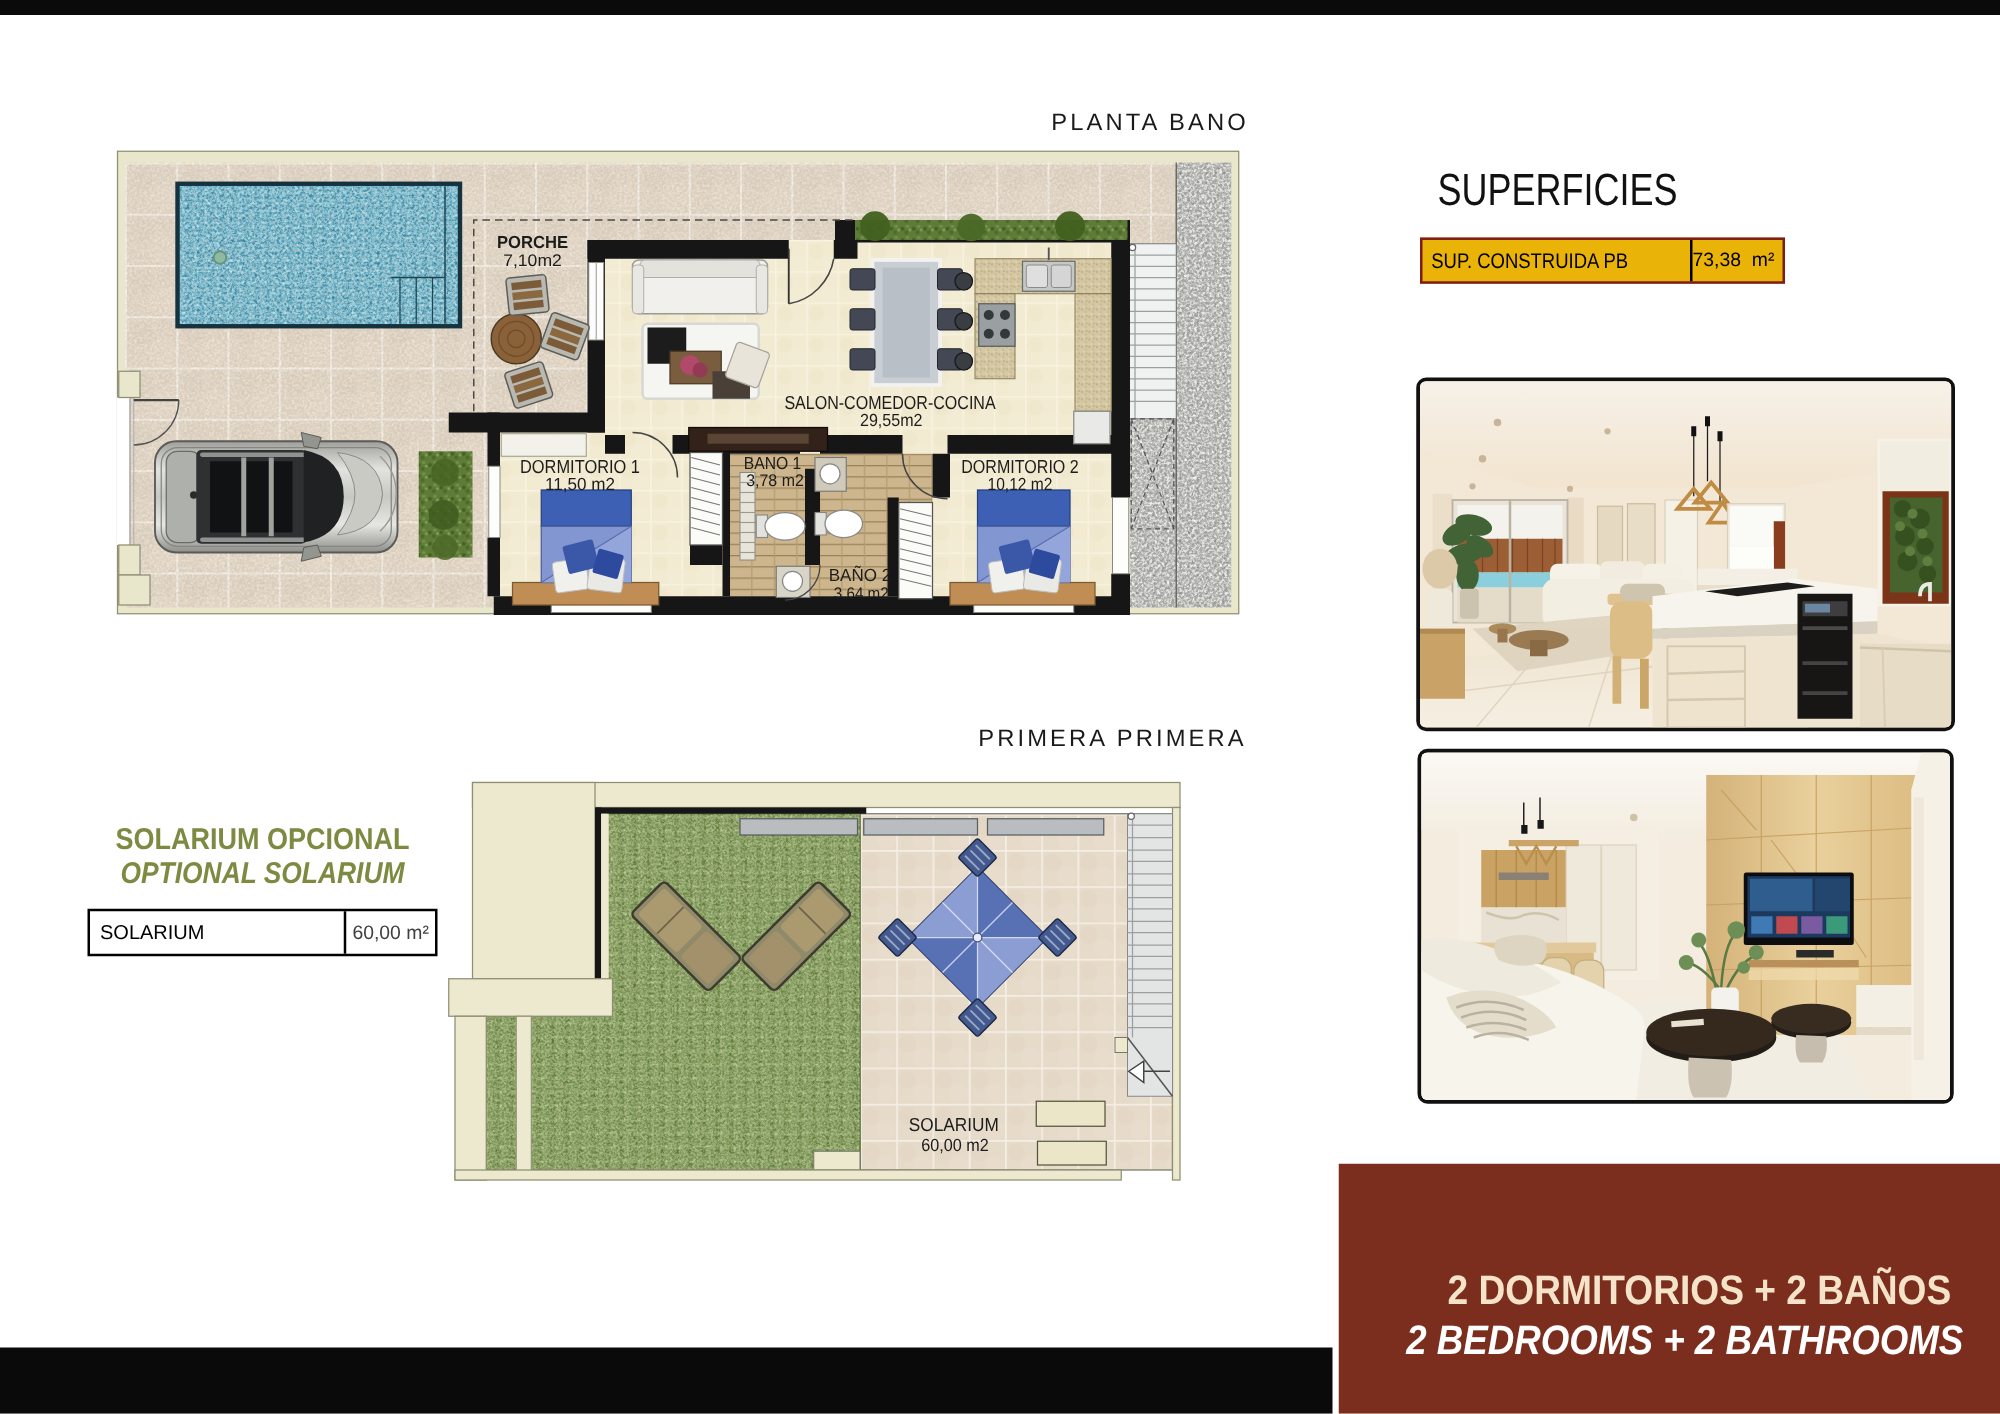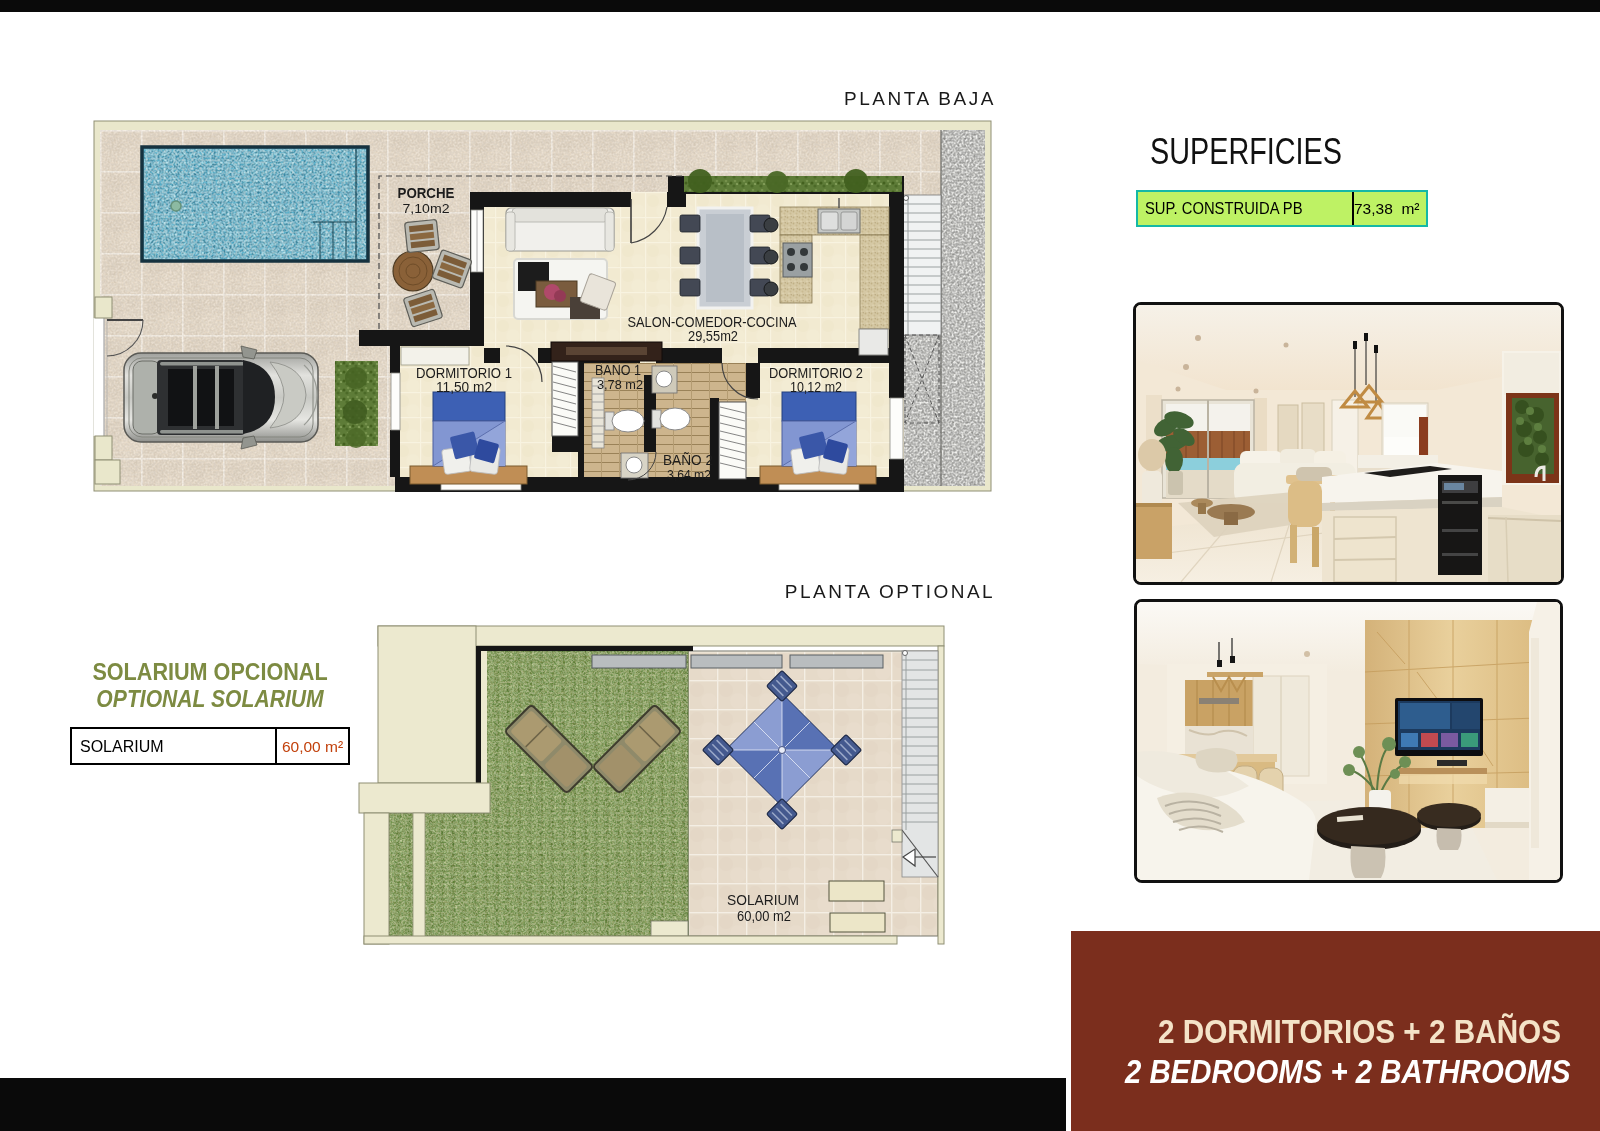--- a/index.html
+++ b/index.html
@@ -13,46 +13,46 @@
 <div class="abs" style="left:0;top:0;width:1600px;height:12px;background:#0a0a0a;"></div>
 
 <div class="abs" style="left:0;top:1078px;width:1066px;height:53px;background:#0a0a0a;"></div>
 
 <div class="abs" style="left:1071px;top:931px;width:529px;height:200px;background:#7b2e1d;"></div>
 
 <div class="abs" style="left:1071px;top:1013px;width:490px;text-align:right;font-size:33px;font-weight:bold;color:#f4e3c8;white-space:nowrap;transform:scaleX(0.9);transform-origin:100% 50%;">2 DORMITORIOS + 2 BAÑOS</div>
 
 <div class="abs" style="left:1071px;top:1053px;width:490px;text-align:right;font-size:33px;font-weight:bold;font-style:italic;color:#ffffff;white-space:nowrap;transform:scaleX(0.89);transform-origin:100% 50%;">2 BEDROOMS + 2 BATHROOMS</div>
 
-<div class="abs" style="left:700px;top:88px;width:440px;text-align:center;font-size:19px;letter-spacing:2.5px;color:#1a1a1a;">PLANTA BAJA</div>
-
-<div class="abs" style="left:670px;top:581px;width:440px;text-align:center;font-size:19px;letter-spacing:2.5px;color:#1a1a1a;">PLANTA OPTIONAL</div>
+<div class="abs" style="left:700px;top:88px;width:440px;text-align:center;font-size:19px;letter-spacing:2.5px;color:#1a1a1a;">PLANTA BANO</div>
+
+<div class="abs" style="left:670px;top:581px;width:440px;text-align:center;font-size:19px;letter-spacing:2.5px;color:#1a1a1a;">PRIMERA PRIMERA</div>
 
 <div class="abs" style="left:1150px;top:131px;font-size:36px;color:#111;white-space:nowrap;transform:scaleX(0.8);transform-origin:0 50%;">SUPERFICIES</div>
 
-<div class="abs" style="left:1136px;top:190px;width:288px;height:33px;border:2px solid #14b8a6;background:#bef264;text-decoration:underline;">
+<div class="abs" style="left:1136px;top:190px;width:288px;height:33px;border:2px solid #7f1d1d;background:#eab308;text-decoration:underline;">
 
   <div class="abs" style="left:7px;top:7px;font-size:17px;color:#000;white-space:nowrap;transform:scaleX(0.87);transform-origin:0 50%;">SUP. CONSTRUIDA PB</div>
 
   <div class="abs" style="left:214px;top:0;width:2px;height:33px;background:#000;"></div>
 
   <div class="abs" style="left:216px;top:8px;width:72px;text-align:left;font-size:15.5px;color:#000;">73,38&nbsp;&nbsp;m²</div>
 </div>
 
 <div class="abs" style="left:40px;top:658px;width:340px;text-align:center;font-size:24px;font-weight:bold;color:#7d8b42;white-space:nowrap;transform:scaleX(0.9);transform-origin:50% 50%;">SOLARIUM OPCIONAL</div>
 
 <div class="abs" style="left:40px;top:685px;width:340px;text-align:center;font-size:24px;font-weight:bold;font-style:italic;color:#7d8b42;white-space:nowrap;transform:scaleX(0.88);transform-origin:50% 50%;">OPTIONAL SOLARIUM</div>
 
 <div class="abs" style="left:70px;top:727px;width:276px;height:34px;border:2px solid #000;background:#fff;">
 
   <div class="abs" style="left:8px;top:9px;font-size:16px;color:#000;">SOLARIUM</div>
 
   <div class="abs" style="left:203px;top:0;width:2px;height:34px;background:#000;"></div>
 
-  <div class="abs" style="left:205px;top:9px;width:71px;text-align:center;font-size:15.5px;color:#c2410c;">60,00&nbsp;m²</div>
+  <div class="abs" style="left:205px;top:9px;width:71px;text-align:center;font-size:15.5px;color:#404040;">60,00&nbsp;m²</div>
 </div>
 
 <div class="abs" style="left:1133px;top:302px;width:431px;height:283px;border:3px solid #111;border-radius:8px;box-sizing:border-box;background:#f3e9da;overflow:hidden;">
 <svg width="425" height="277" viewBox="0 0 425 277">
 <defs>
   <linearGradient id="ceil1" x1="0" y1="0" x2="0" y2="1">
     <stop offset="0" stop-color="#f6f1e8"></stop>
           <stop offset="1" stop-color="#f2e4cf"></stop>
   </linearGradient>
   <linearGradient id="floor1" x1="0" y1="0" x2="0" y2="1">

